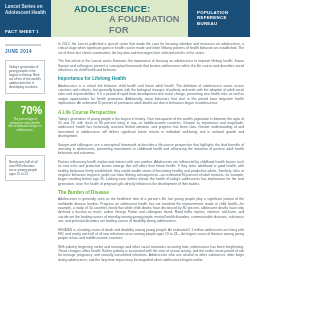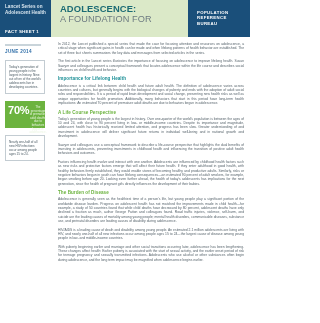--- a/index.html
+++ b/index.html
@@ -23,29 +23,30 @@
   .hdr-left .series{
     color:#d9e6ef;font-size:4.6px;line-height:5.6px;font-weight:600;
     letter-spacing:0.05px;
   }
   .hdr-left .factsheet{
     color:#ffffff;font-size:4.4px;font-weight:700;letter-spacing:0.25px;
     padding-top:2px;
   }
   .hdr-mid{
     flex:1;height:37px;background:#dbe9c8;
-    box-sizing:border-box;padding:4px 6px 0 9px;
+    box-sizing:border-box;padding:4px 6px 0 23px;
   }
   .hdr-mid .t1{
     color:#1b6b74;font-size:9.4px;font-weight:700;letter-spacing:0.1px;
     line-height:10.4px;
   }
   .hdr-mid .t2{
-    color:#6e7c82;font-size:9.2px;font-weight:400;letter-spacing:0.1px;
+    color:#6e7c82;font-size:9.2px;font-weight:700;letter-spacing:0.1px;
     line-height:10.4px;
+    margin-left:35px;
   }
   .hdr-right{
     width:62px;height:37px;background:#dbe9c8;position:relative;
   }
   .prb-logo{
     position:absolute;right:0;top:0;width:62px;height:37px;
     background:#1a4f7a;box-sizing:border-box;
     padding:10px 0 0 9px;
   }
   .prb-logo div{
@@ -63,23 +64,23 @@
   }
   .sb-box{
     width:40px;box-sizing:border-box;border:0.6px solid #c3ccd2;
     padding:4px 3px 4px 3px;margin-bottom:7px;background:#fff;
   }
   .sb-box p{
     margin:0;color:#4a5a63;font-size:3.1px;line-height:4.0px;
     text-align:left;
   }
   .stat-box{
-    width:40px;height:27px;background:#6cb33f;box-sizing:border-box;
+    width:40px;height:47px;background:#6cb33f;box-sizing:border-box;
     padding:3px 3px 3px 3px;margin-bottom:7px;
-    display:flex;flex-direction:row;align-items:flex-start;
+    display:flex;flex-direction:column;align-items:flex-end;
   }
   .stat-num{
     color:#ffffff;font-size:11px;font-weight:700;line-height:12px;
     letter-spacing:-0.2px;
   }
   .stat-cap{
     color:#eaf5e0;font-size:2.9px;line-height:3.6px;text-align:center;
     margin-top:2px;
   }
 

